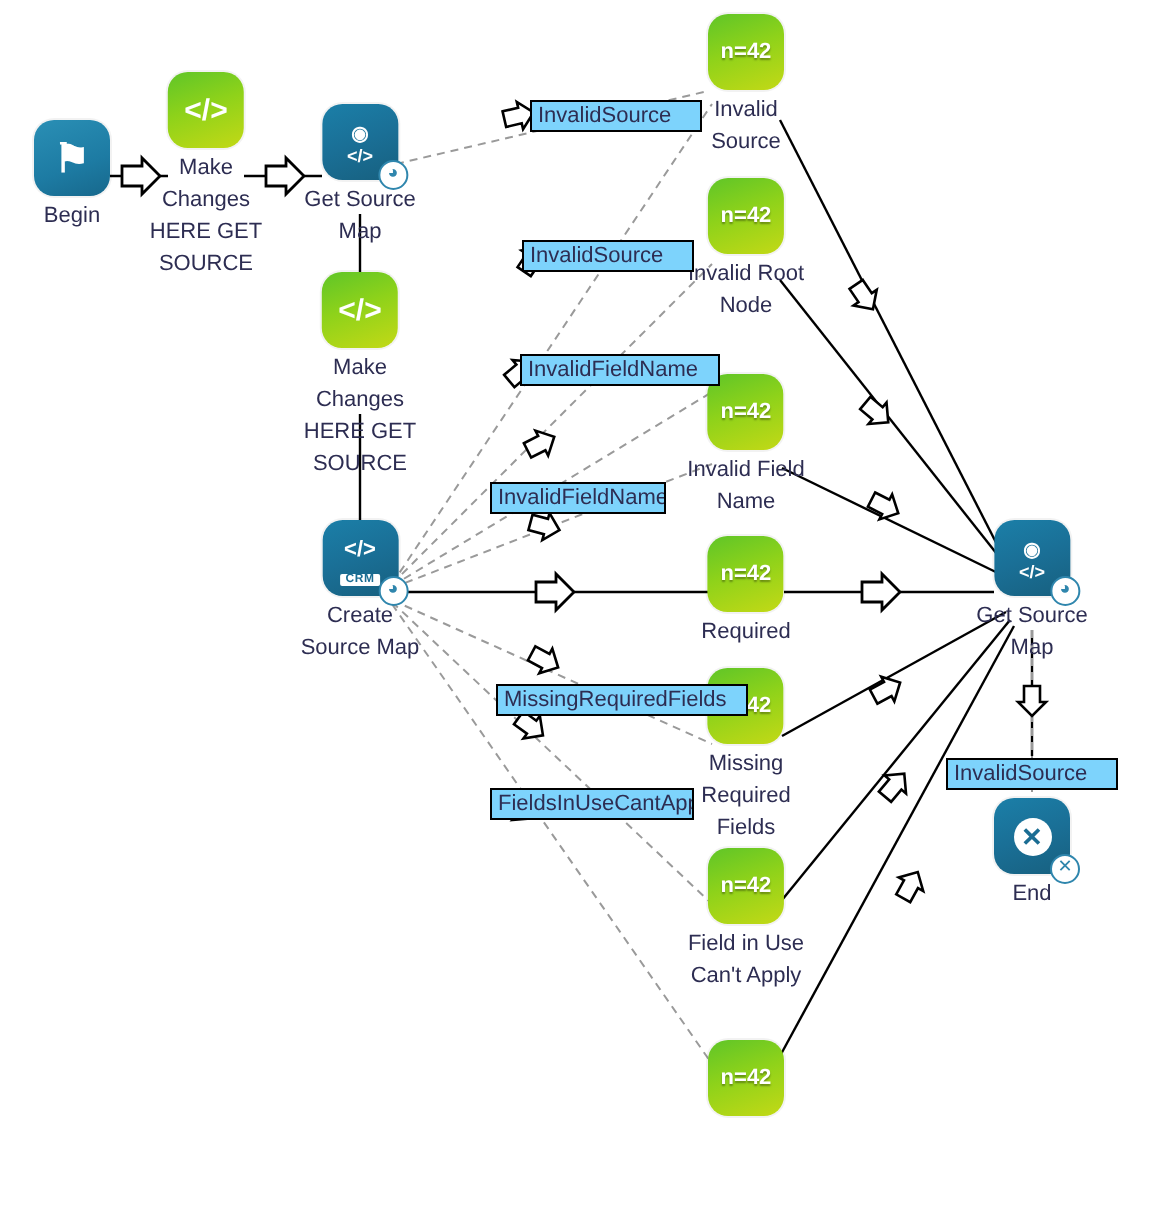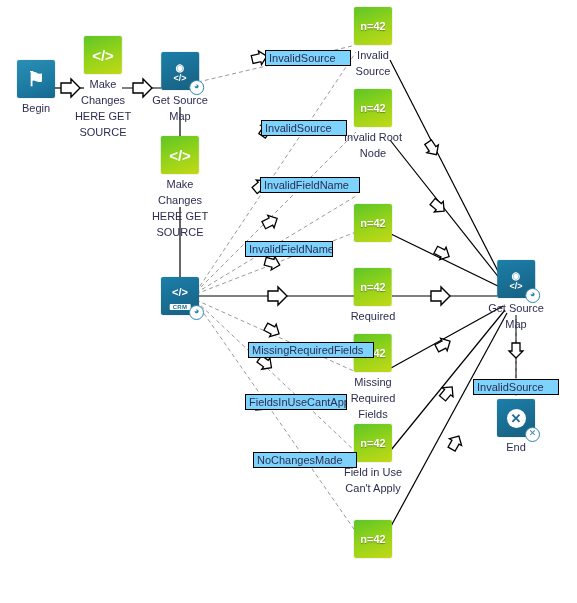--- a/index.html
+++ b/index.html
@@ -1,21 +1,21 @@
 <!DOCTYPE html>
 <html><head>
 <meta charset="utf-8">
 <style>
   html,body{margin:0;padding:0;background:#ffffff;}
   body{width:577px;height:603px;position:relative;overflow:hidden;
        font-family:"Liberation Sans", sans-serif;}
   #canvas{position:absolute;left:0;top:0;width:577px;height:603px;}
   svg.edges{position:absolute;left:0;top:0;width:577px;height:603px;}
   .node{position:absolute;transform:translate(-50%,-50%);text-align:center;}
-  .node .tile{width:38px;height:38px;border-radius:2px;margin:0 auto;
+  .node .tile{width:38px;height:38px;border-radius:10px;margin:0 auto;
               position:relative;box-shadow:0 0 0 1px rgba(0,0,0,.05);}
   .node .tile.green{background:linear-gradient(160deg,#5fc528 0%,#8ed21a 45%,#c3d916 100%);}
   .node .tile.blue{background:linear-gradient(160deg,#1b7fa8 0%,#1a6f96 50%,#17607f 100%);}
   .node .tile.flag{background:linear-gradient(160deg,#2a8fb5 0%,#1d7ba3 60%,#17688c 100%);}
   .node .tile.end{background:linear-gradient(160deg,#1b7fa8 0%,#1a6f96 50%,#17607f 100%);}
   .node .caption{margin-top:2px;font-size:11px;line-height:16px;color:#2d2d52;
                  white-space:pre-line;letter-spacing:0px;}
   .tile .glyph{position:absolute;left:0;top:0;width:100%;height:100%;
                display:flex;align-items:center;justify-content:center;
                color:#ffffff;font-weight:bold;}
@@ -146,20 +146,22 @@
   </div>
 
   <div class="node" style="left:180px;top:296px">
     <div class="tile blue">
       <div class="code-stack" style="top:-4px">
         <span class="c" style="font-size:11px">&lt;/&gt;</span>
       </div>
       <div class="crmbadge">CRM</div>
       <div class="corner-badge">◕</div>
     </div>
+    <div class="caption">Create
+Source Map</div>
   </div>
 
   <div class="node" style="left:373px;top:43px">
     <div class="tile green">
       <div class="glyph n42">n=42</div>
     </div>
     <div class="caption">Invalid
 Source</div>
   </div>
 
@@ -168,20 +170,22 @@
       <div class="glyph n42">n=42</div>
     </div>
     <div class="caption">Invalid Root
 Node</div>
   </div>
 
   <div class="node" style="left:373px;top:223px">
     <div class="tile green">
       <div class="glyph n42">n=42</div>
     </div>
+    <div class="caption">Invalid Field
+Name</div>
   </div>
 
   <div class="node" style="left:373px;top:296px">
     <div class="tile green">
       <div class="glyph n42">n=42</div>
     </div>
     <div class="caption">Required</div>
   </div>
 
   <div class="node" style="left:373px;top:378px">
@@ -230,16 +234,15 @@
     </div>
     <div class="caption">End</div>
   </div>
 
   <div class="elabel" style="left:308px;top:58px;width:78px">InvalidSource</div>
   <div class="elabel" style="left:304px;top:128px;width:78px">InvalidSource</div>
   <div class="elabel" style="left:310px;top:185px;width:92px">InvalidFieldName</div>
   <div class="elabel clip" style="left:289px;top:249px;width:80px">InvalidFieldName</div>
   <div class="elabel" style="left:311px;top:350px;width:118px">MissingRequiredFields</div>
   <div class="elabel clip" style="left:296px;top:402px;width:94px">FieldsInUseCantApply</div>
-  <div class="elabel" style="left:305px;top:460px;width:96px">NoChangesMade</div>
   <div class="elabel" style="left:516px;top:387px;width:78px">InvalidSource</div>
 
 </div>
 
 </body></html>

